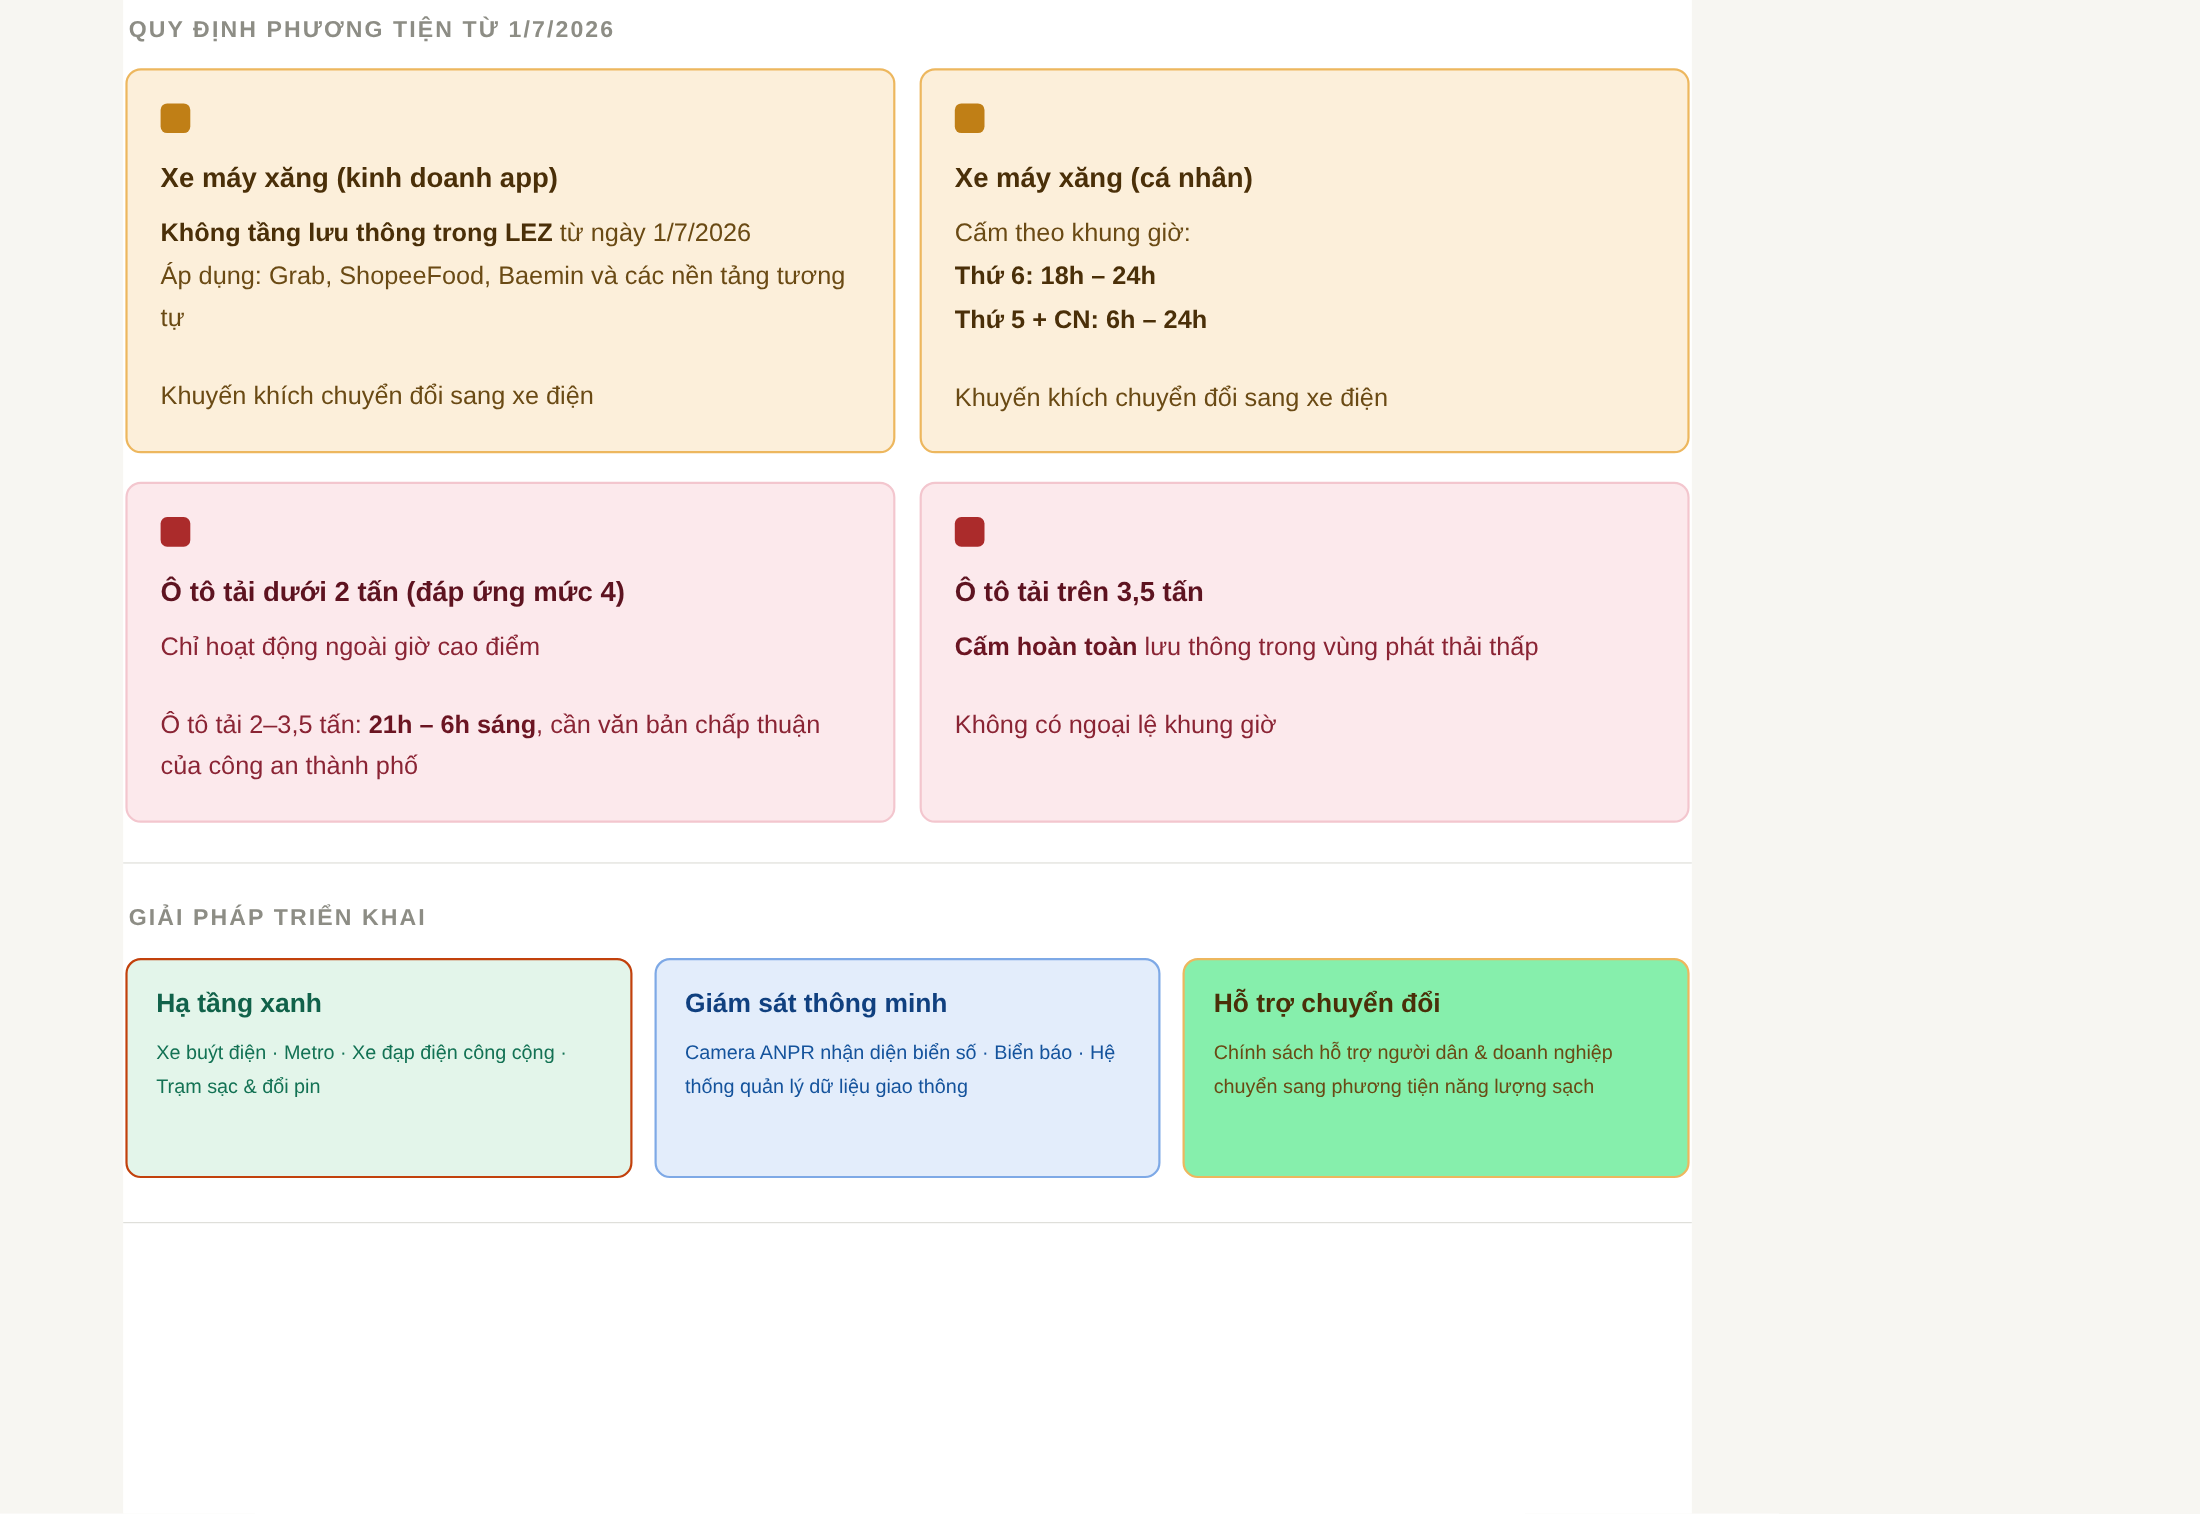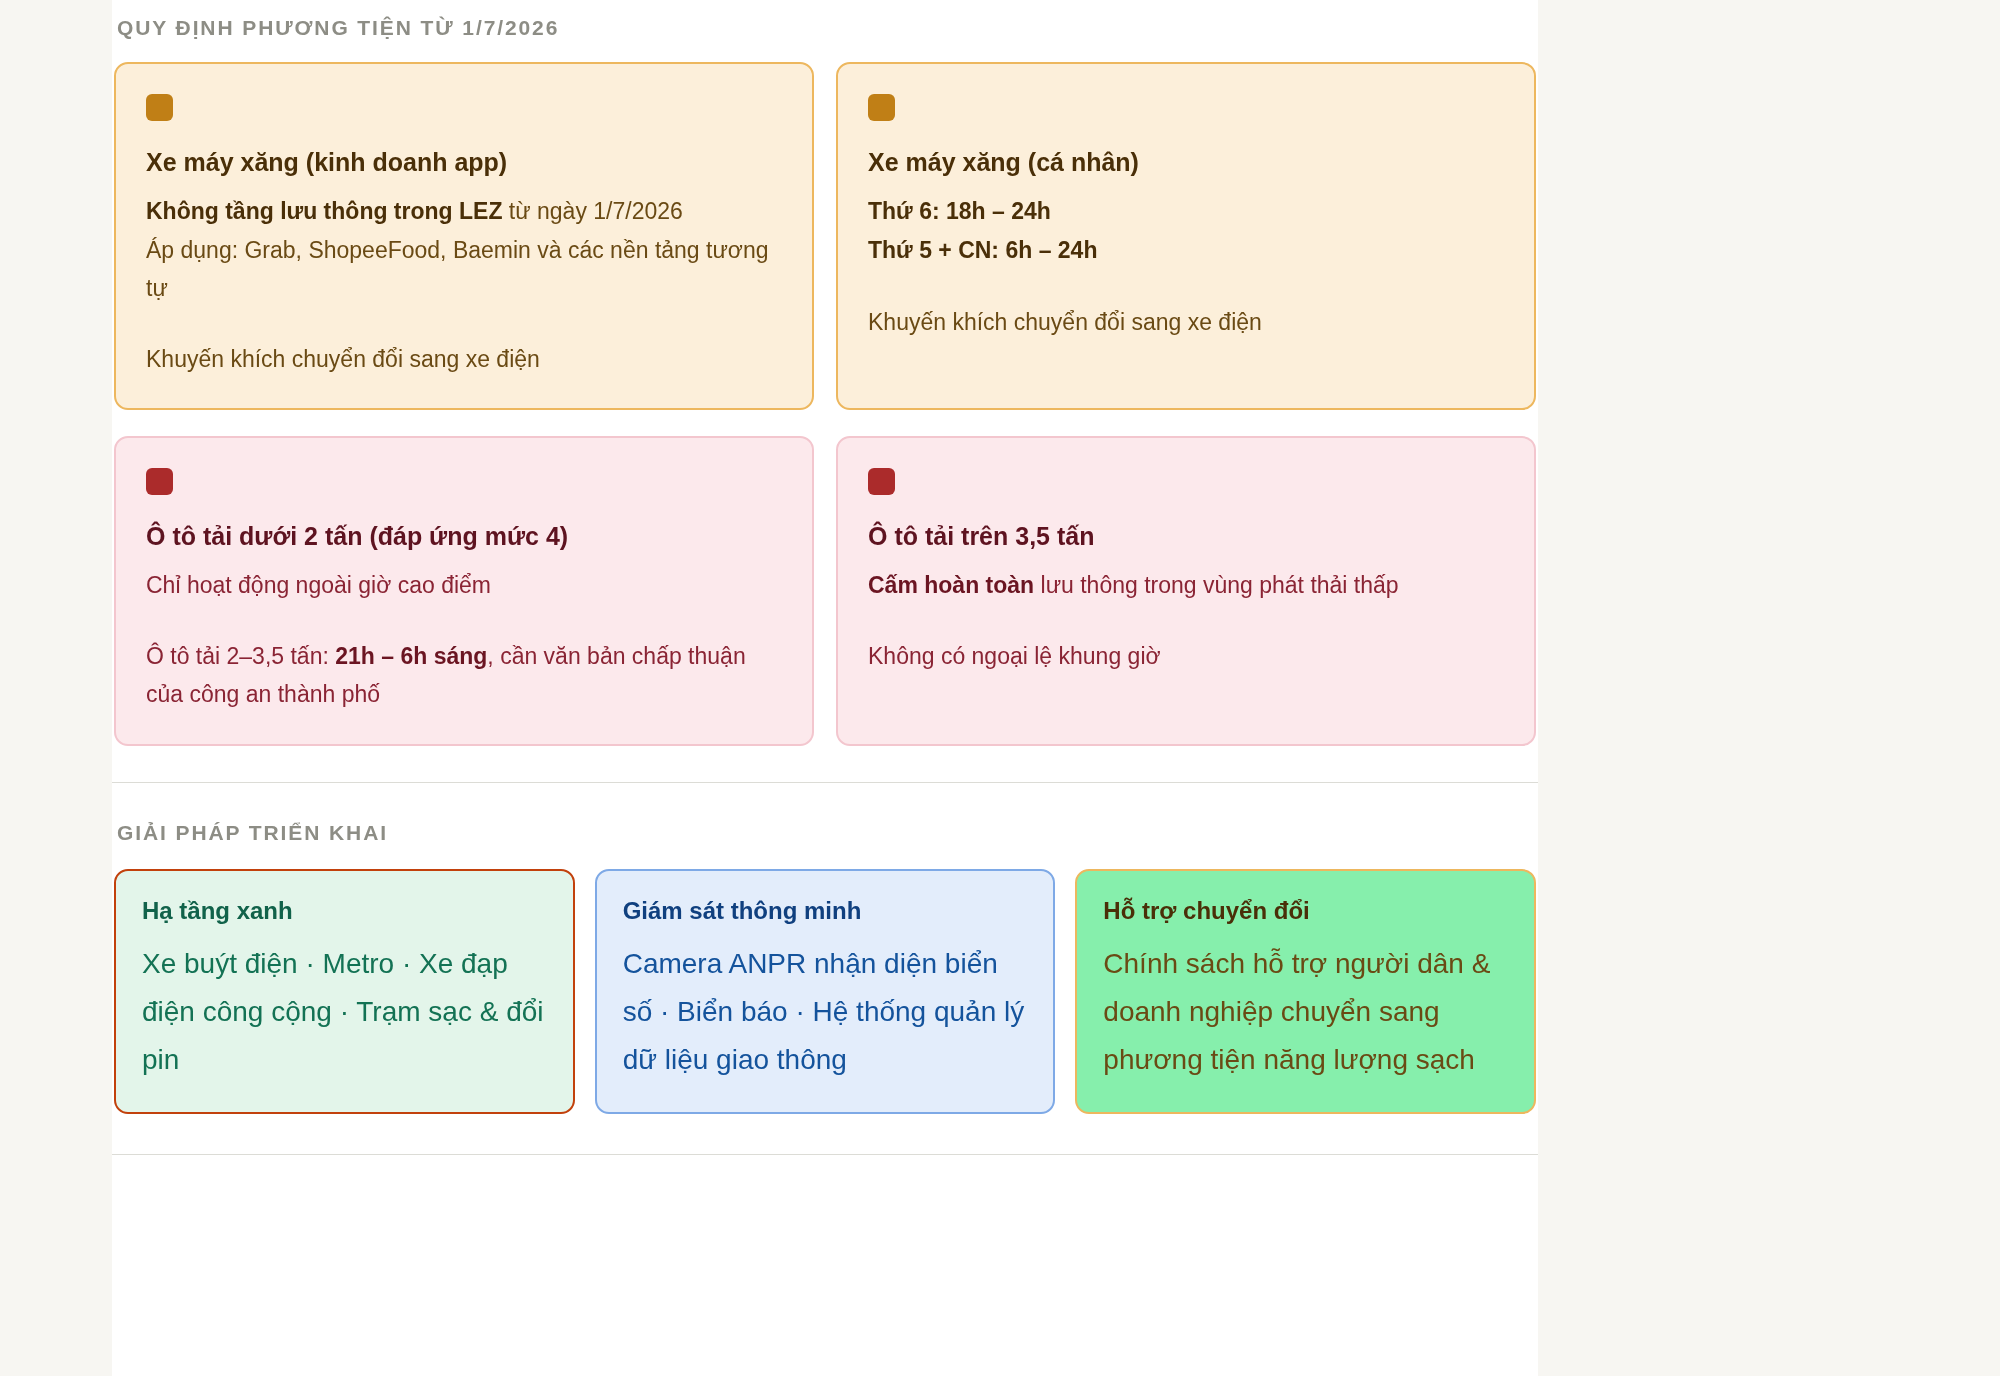--- a/index.html
+++ b/index.html
@@ -121,21 +121,21 @@
     font-size: 24px;
     font-weight: bold;
     margin-bottom: 14px;
     line-height: 1.2;
   }
   .scard.green  .stitle { color: #11624a; }
   .scard.blue   .stitle { color: #10407f; }
   .scard.orange .stitle { color: #4a2f08; }
 
   .sbody {
-    font-size: 28px;
+    font-size: 18px;
     line-height: 1.72;
   }
   .scard.green  .sbody { color: #137254; }
   .scard.blue   .sbody { color: #14539c; }
   .scard.orange .sbody { color: #6a4a14; }
 
   .pad-x { padding: 0 2px; }
   .mt-rule-1 { margin: 36px 0 0 0; }
   .mt-rule-2 { margin: 40px 0 0 0; }
   .after-rule-1 { padding-top: 38px; }
@@ -156,20 +156,21 @@
         <div class="vline">
           <b>Không tầng lưu thông trong LEZ</b><span> từ ngày 1/7/2026</span>
         </div>
         <div class="vline tight">Áp dụng: Grab, ShopeeFood, Baemin và các nền tảng tương tự</div>
         <div class="vline spaced">Khuyến khích chuyển đổi sang xe điện</div>
       </div>
 
       <div class="vcard amber">
         <span class="badge amber"></span>
         <div class="vtitle">Xe máy xăng (cá nhân)</div>
+        <div class="vline">Cấm theo khung giờ:</div>
         <div class="vline tight">
           <b>Thứ 6: 18h – 24h</b>
         </div>
         <div class="vline tight">
           <b>Thứ 5 + CN: 6h – 24h</b>
         </div>
         <div class="vline spaced">Khuyến khích chuyển đổi sang xe điện</div>
       </div>
     </div>
 

